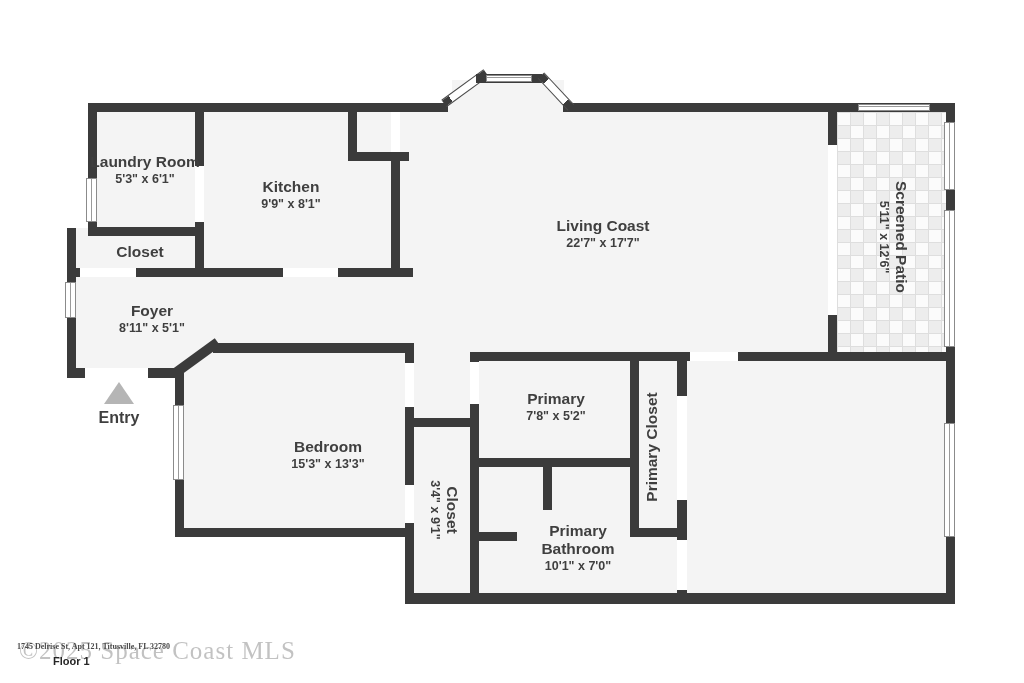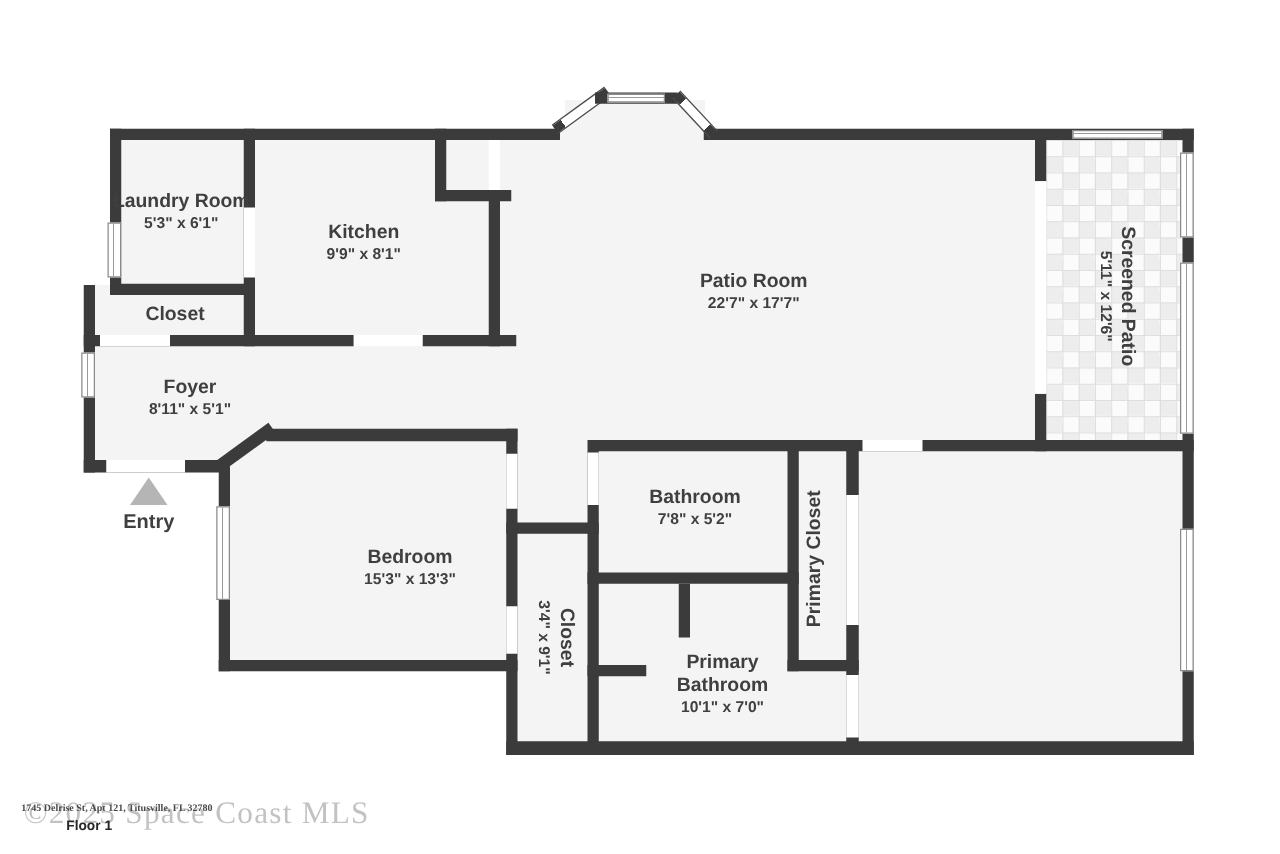--- a/index.html
+++ b/index.html
@@ -106,40 +106,40 @@
 
   <div class="room-label wrap" style="left:145px;top:170px;width:110px;">
     <div class="rname">Laundry Room</div>
     <div class="rdims">5'3" x 6'1"</div>
   </div>
   <div class="room-label" style="left:291px;top:195px;">
     <div class="rname">Kitchen</div>
     <div class="rdims">9'9" x 8'1"</div>
   </div>
   <div class="room-label" style="left:603px;top:234px;">
-    <div class="rname">Patio Room</div>
+    <div class="rname">Living Coast</div>
     <div class="rdims">22'7" x 17'7"</div>
   </div>
   <div class="room-label rot90" style="left:893px;top:237px;">
     <div class="rname">Screened Patio</div>
     <div class="rdims">5'11" x 12'6"</div>
   </div>
   <div class="room-label" style="left:140px;top:252px;">
     <div class="rname">Closet</div>
   </div>
   <div class="room-label" style="left:152px;top:319px;">
     <div class="rname">Foyer</div>
     <div class="rdims">8'11" x 5'1"</div>
   </div>
   <div class="room-label" style="left:328px;top:455px;">
     <div class="rname">Bedroom</div>
     <div class="rdims">15'3" x 13'3"</div>
   </div>
   <div class="room-label" style="left:556px;top:407px;">
-    <div class="rname">Bathroom</div>
+    <div class="rname">Primary</div>
     <div class="rdims">7'8" x 5'2"</div>
   </div>
   <div class="room-label rotm90" style="left:652px;top:447px;">
     <div class="rname">Primary Closet</div>
   </div>
   <div class="room-label rot90" style="left:444px;top:510px;">
     <div class="rname">Closet</div>
     <div class="rdims">3'4" x 9'1"</div>
   </div>
   <div class="room-label wrap" style="left:578px;top:548px;width:130px;">

